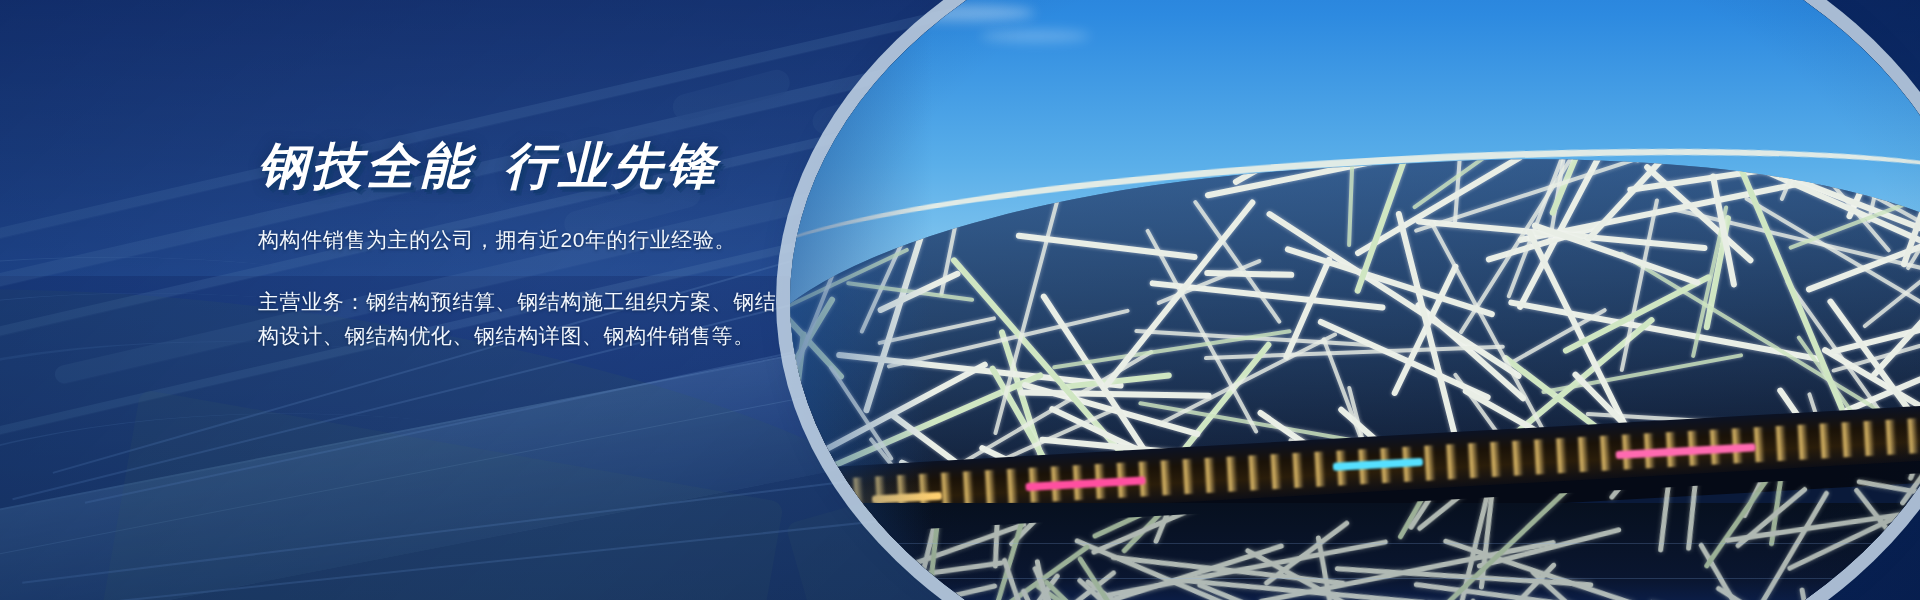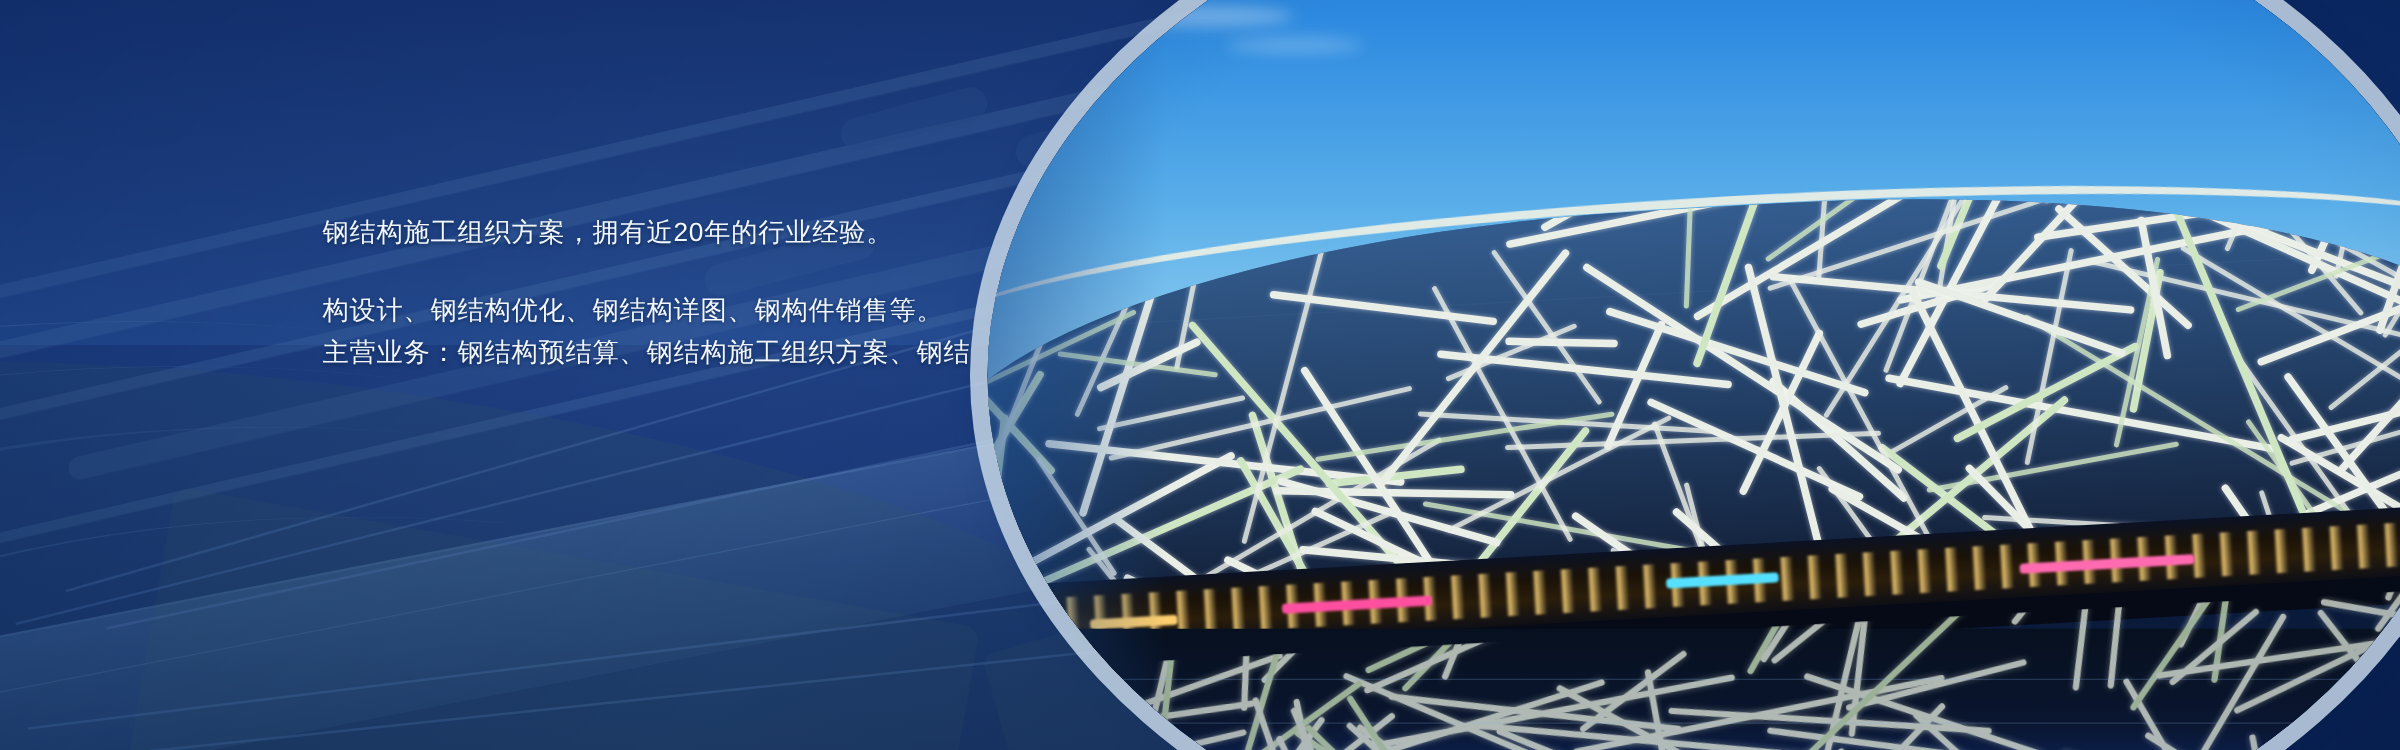--- a/index.html
+++ b/index.html
@@ -447,22 +447,25 @@
         <div class="ripple" style="top:34%"></div>
 
       </div>
 
       <div class="photo-soft"></div>
     </div>
   </div>
   <div class="circle-feather"></div>
 
   <div class="copy">
+    <div class="headline">
+      <span>钢技全能</span><span class="gap"></span><span>行业先锋</span>
+    </div>
     <div class="para">
-      <div>钢结构施工组织方案，拥有近20年的行业经验。</div>
+      <div>构构件销售为主的公司，拥有近20年的行业经验。</div>
     </div>
     <div class="para second">
+      <div>主营业务：钢结构预结算、钢结构施工组织方案、钢结</div>
       <div>构设计、钢结构优化、钢结构详图、钢构件销售等。</div>
-      <div>主营业务：钢结构预结算、钢结构施工组织方案、钢结</div>
     </div>
   </div>
 
 </div>
 
 </body></html>

